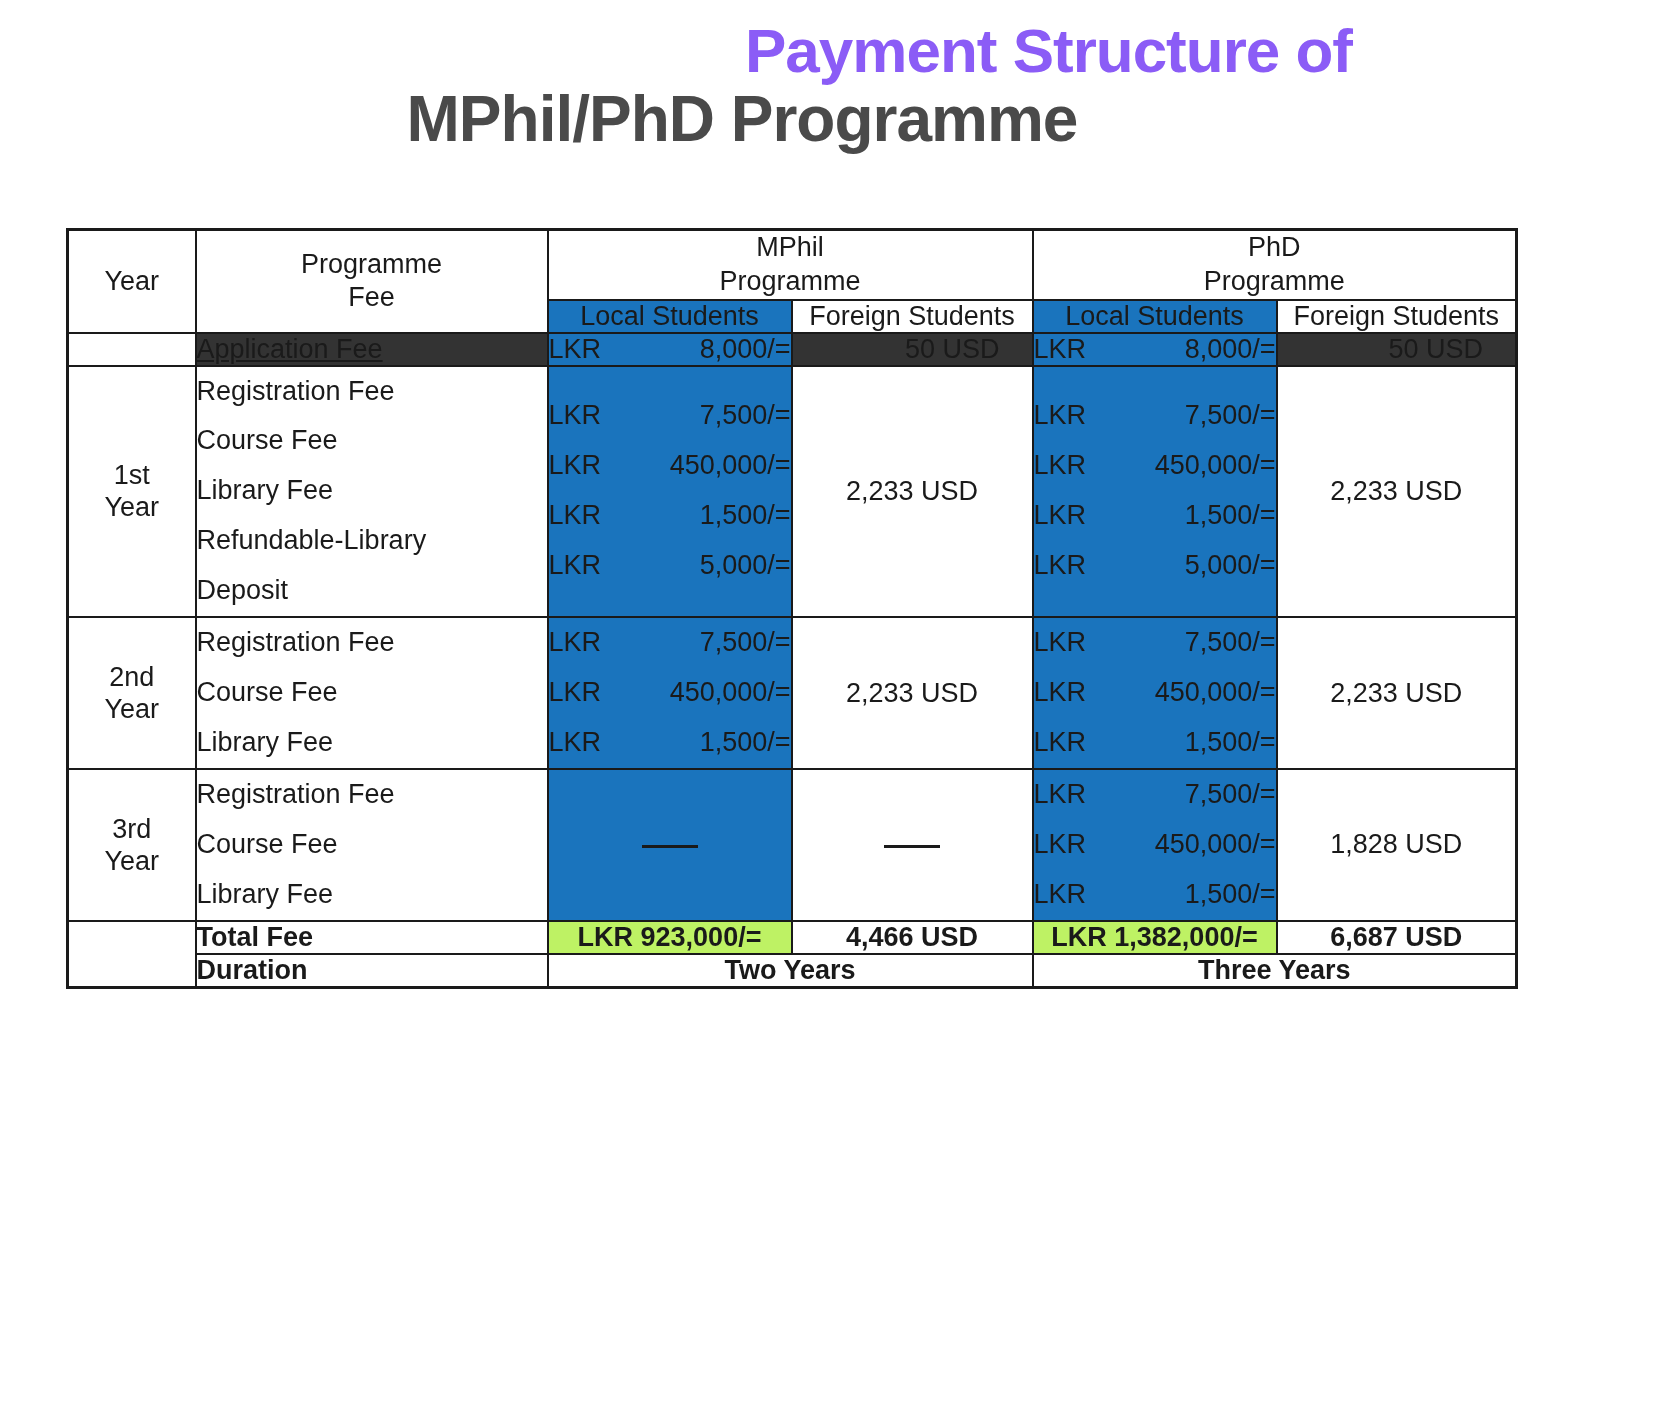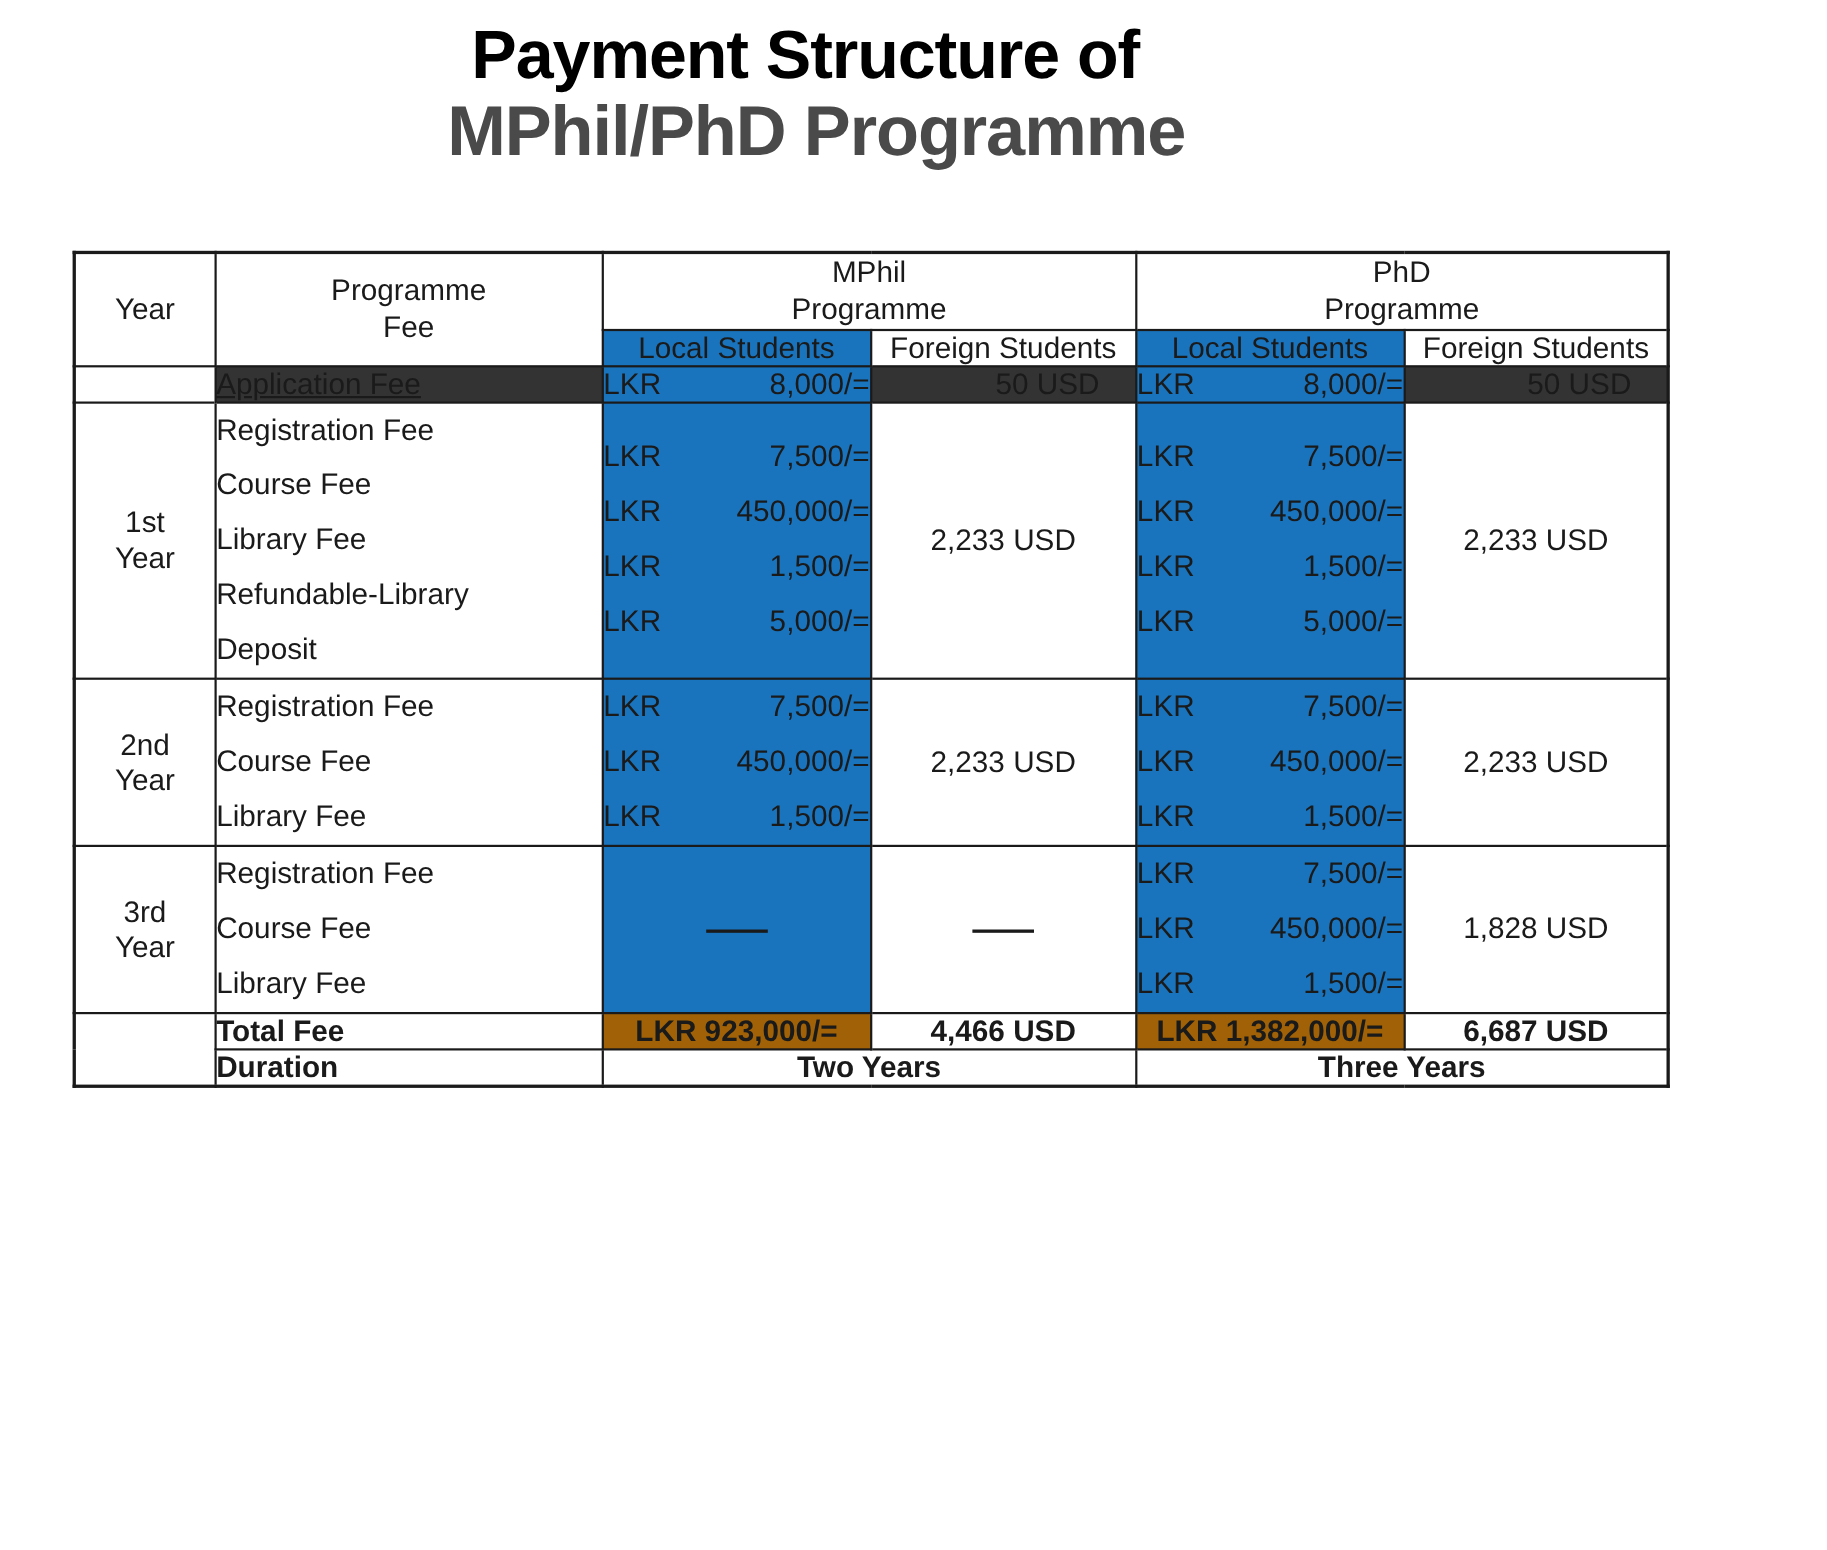--- a/index.html
+++ b/index.html
@@ -18,24 +18,24 @@
 
   
   .title-block {
     padding: 18px 0 0 0;
     width: 1280px;
     margin-left: 72px;
   }
   .title-line1 {
     font-size: 62px;
     font-weight: bold;
-    color: #000000;
+    color: #8b5cf6;
     letter-spacing: -1px;
     line-height: 1.08;
-    text-align: center;
+    text-align: right;
     margin-left: 40px;
   }
   .title-line2 {
     font-size: 64px;
     font-weight: bold;
     color: #4a4a4a;
     letter-spacing: -1px;
     line-height: 1.08;
     text-align: center;
     padding-left: 60px;
@@ -168,21 +168,21 @@
   }
 
   
   .total-label {
     font-weight: bold;
     font-size: 28px;
     padding: 28px 0 28px 18px;
     text-align: left;
   }
   .total-blue {
-    background: #a16207;
+    background: #bef264;
     color: #ffffff;
     font-weight: bold;
     font-size: 28px;
     text-align: center;
     padding: 28px 4px;
   }
   .total-white {
     font-weight: bold;
     font-size: 28px;
     text-align: center;

